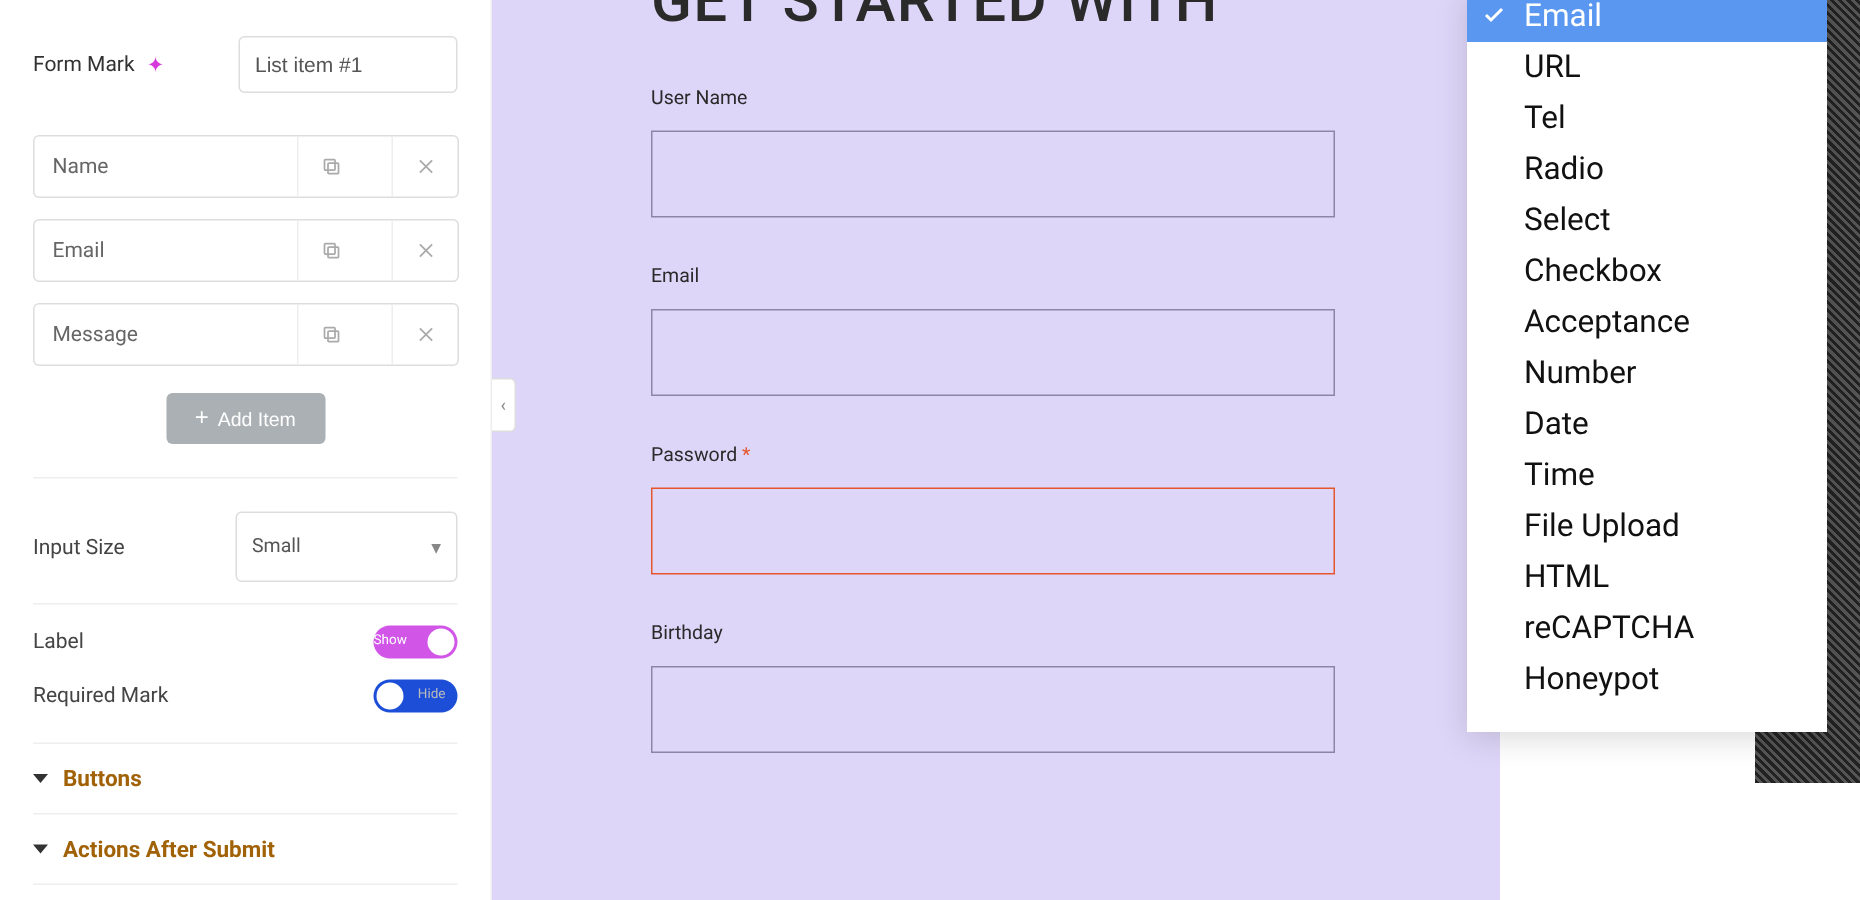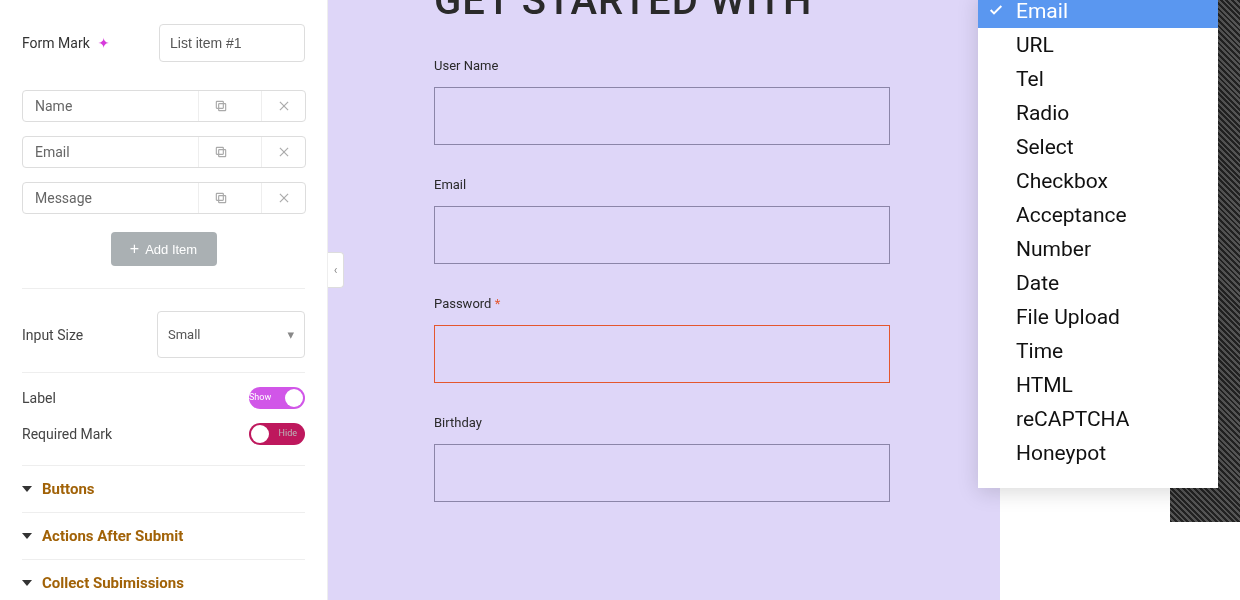--- a/index.html
+++ b/index.html
@@ -8,21 +8,21 @@
 
   
   .sidebar { width: 328px; height: 600px; background: #fff; padding: 0 22px 0 22px; overflow: hidden; border-right: 1px solid #eee; position: relative; }
   .row { display: flex; align-items: center; }
   .form-name-row { margin-top: 24px; margin-bottom: 28px; }
   .form-name-label { font-size: 14px; color: #333; width: 138px; display: flex; align-items: center; }
   .sparkle { color: #d63adb; margin-left: 8px; font-size: 14px; }
   .form-name-input { width: 146px; height: 38px; border: 1px solid #ddd; border-radius: 4px; padding: 0 10px; font-size: 14px; color: #555; }
 
   .field-list { display: flex; flex-direction: column; gap: 14px; }
-  .field-item { display: flex; width: 284px; height: 32px; border: 1px solid #ddd; border-radius: 4px; gap: 19px; }
+  .field-item { display: flex; width: 284px; height: 42px; border: 1px solid #ddd; border-radius: 4px; gap: 19px; }
   .field-item .label { flex: 1; display: flex; align-items: center; padding-left: 12px; font-size: 14px; color: #666; }
   .field-item .icon-btn { width: 44px; border-left: 1px solid #eee; display: flex; align-items: center; justify-content: center; color: #aaa; cursor: pointer; }
   .field-item .icon-btn svg { width: 14px; height: 14px; }
 
   .add-item-btn { margin: 18px auto 0 auto; width: 106px; height: 34px; background: #aab0b3; color: #fff; border-radius: 4px; border: none; display: flex; align-items: center; justify-content: center; font-size: 13px; cursor: pointer; }
   .add-item-btn .plus { font-size: 16px; margin-right: 6px; line-height: 1; }
 
   .hr { border: none; border-top: 1px solid #eee; margin: 22px 0; }
 
   .setting-row { display: flex; align-items: center; justify-content: space-between; margin-bottom: 14px; }
@@ -30,21 +30,21 @@
 
   .select-box { width: 148px; height: 47px; border: 1px solid #ddd; border-radius: 4px; display: flex; align-items: center; justify-content: space-between; padding: 0 10px; font-size: 13px; color: #555; cursor: pointer; }
   .select-box .chev { color: #888; }
 
   .toggle { width: 56px; height: 22px; border-radius: 12px; position: relative; cursor: pointer; }
   .toggle .knob { width: 18px; height: 18px; border-radius: 50%; background: #fff; position: absolute; top: 2px; }
   .toggle .txt { position: absolute; font-size: 9px; top: 5px; }
   .toggle.on { background: #d156e8; }
   .toggle.on .knob { right: 2px; }
   .toggle.on .txt { left: 0; color: #fff; }
-  .toggle.off { background: #be185d; text-decoration: underline; }
+  .toggle.off { background: #1d4ed8; text-decoration: underline; }
   .toggle.off .knob { left: 2px; }
   .toggle.off .txt { right: 8px; color: #bbb; }
 
   .accordion { border-top: 1px solid #eee; padding: 14px 0; display: flex; align-items: center; cursor: pointer; }
   .accordion .caret { width: 0; height: 0; border-left: 5px solid transparent; border-right: 5px solid transparent; border-top: 6px solid #333; margin-right: 10px; }
   .accordion .title { font-size: 15px; font-weight: 700; color: #a16207; }
 
   
   .collapse-handle { position: absolute; left: 328px; top: 252px; width: 16px; height: 36px; background: #fff; border: 1px solid #ddd; border-left: none; border-radius: 0 4px 4px 0; display: flex; align-items: center; justify-content: center; color: #888; font-size: 12px; cursor: pointer; z-index: 5; }
 
@@ -225,19 +225,19 @@
       <span>Email</span>
     </div>
     <div class="dd-item"><span>URL</span></div>
     <div class="dd-item"><span>Tel</span></div>
     <div class="dd-item"><span>Radio</span></div>
     <div class="dd-item"><span>Select</span></div>
     <div class="dd-item"><span>Checkbox</span></div>
     <div class="dd-item"><span>Acceptance</span></div>
     <div class="dd-item"><span>Number</span></div>
     <div class="dd-item"><span>Date</span></div>
+    <div class="dd-item"><span>Time</span></div>
     <div class="dd-item"><span>File Upload</span></div>
-    <div class="dd-item"><span>Time</span></div>
     <div class="dd-item"><span>HTML</span></div>
     <div class="dd-item"><span>reCAPTCHA</span></div>
     <div class="dd-item"><span>Honeypot</span></div>
   </div>
 </div>
 
 </body></html>

